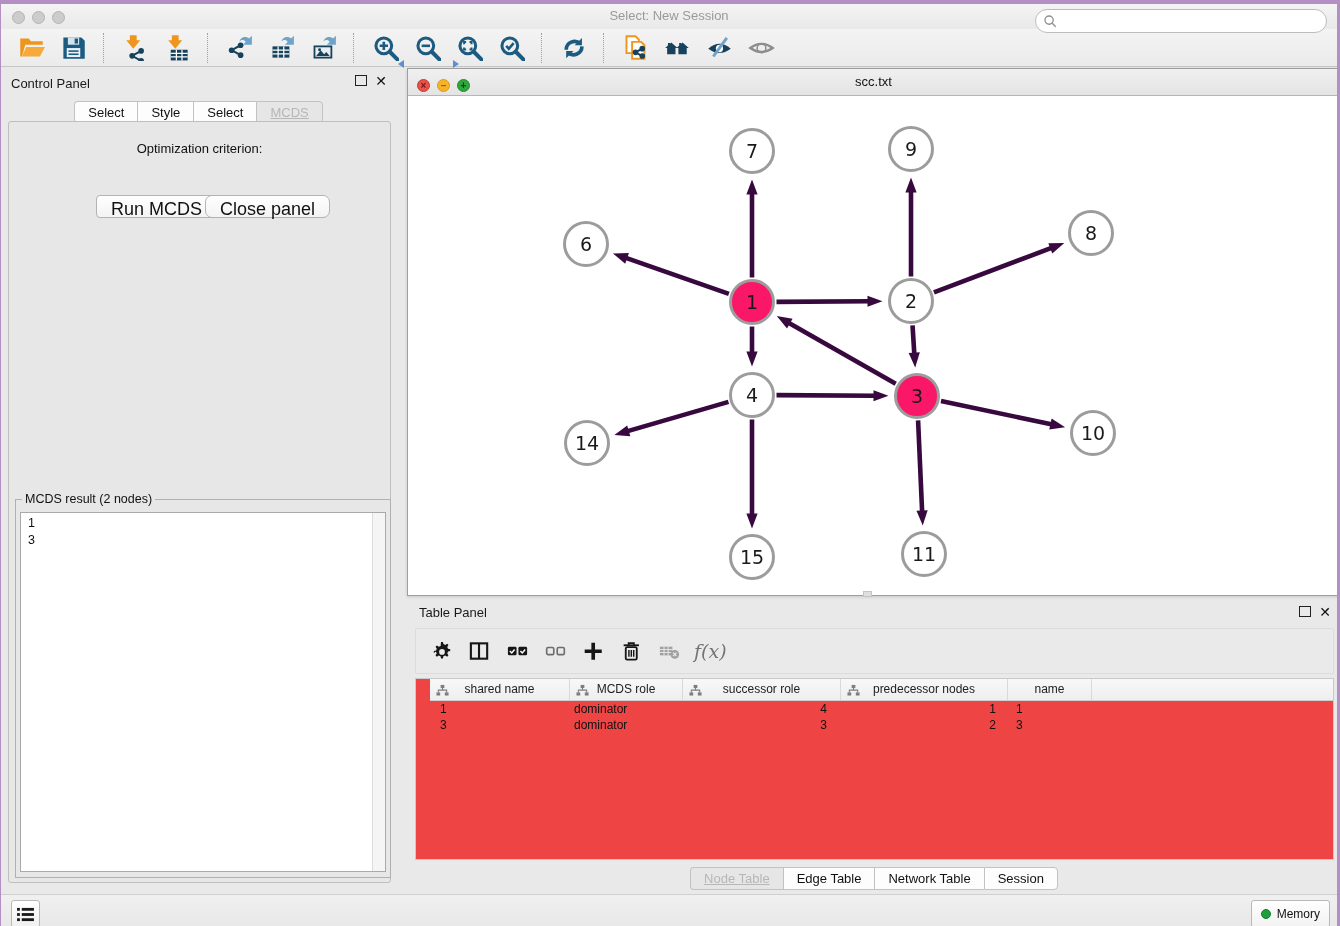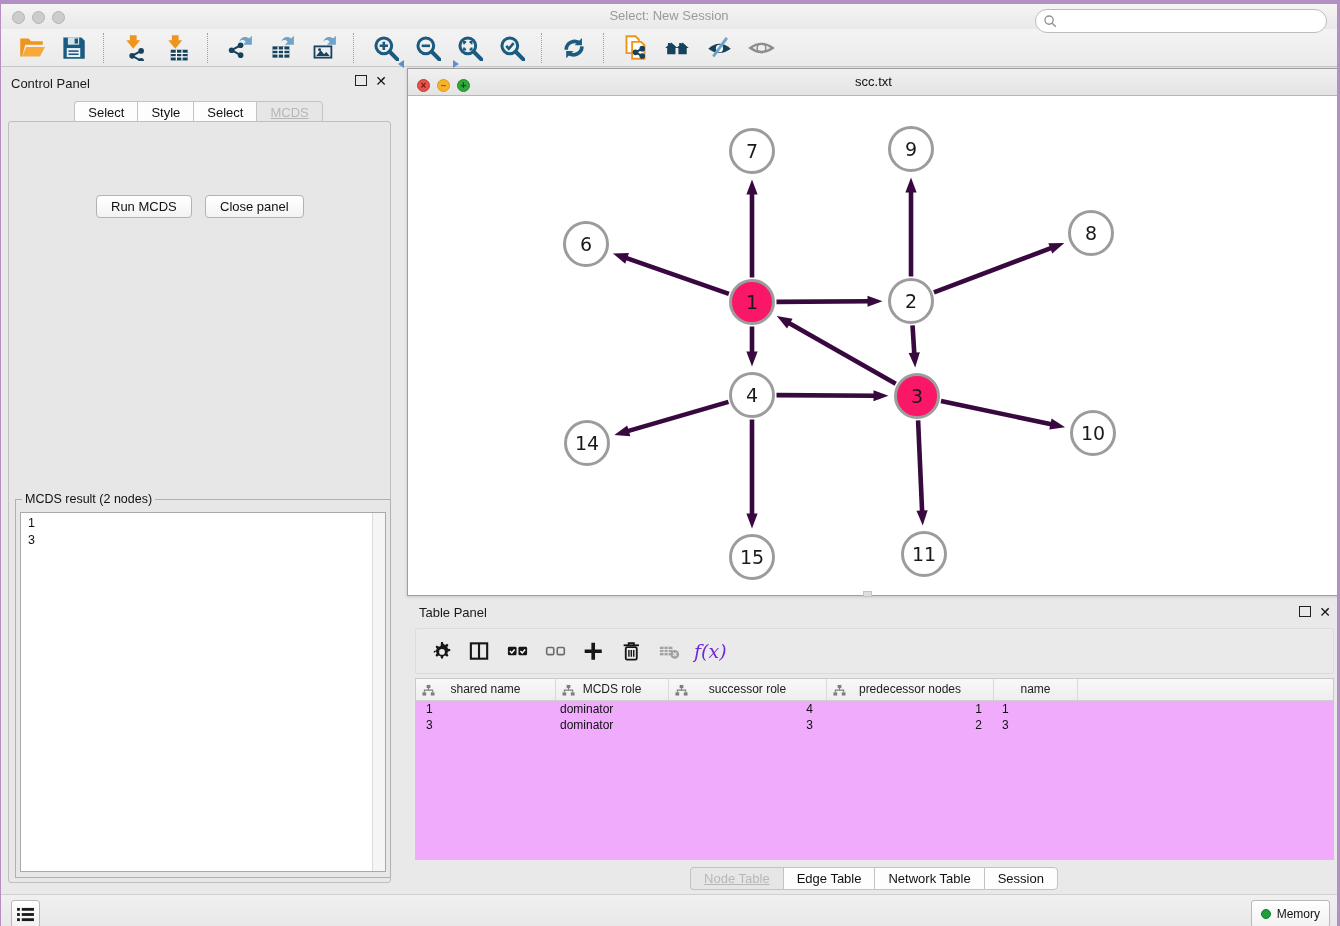--- a/index.html
+++ b/index.html
@@ -38,23 +38,23 @@
   .ctrl-x{font-size:14px;font-weight:bold;color:#111;line-height:10px;}
   #cp-tabs{left:0;right:0;top:33px;height:22px;display:flex;justify-content:center;}
   .tab{font-size:13px;padding:3px 13px 4px 13px;background:#fdfdfd;border:1px solid #c2c2c2;border-right:none;color:#111;cursor:pointer;white-space:nowrap;}
   .tab:first-child{border-top-left-radius:4px;border-bottom-left-radius:4px;}
   .tab:last-child{border-right:1px solid #c2c2c2;border-top-right-radius:4px;border-bottom-right-radius:4px;}
   .tab.active{background:#e6e6e6;color:#b7b7b7;text-decoration:underline;}
   #cp-content{left:7px;top:53px;width:381px;height:760px;background:#e7e7e7;border:1px solid #bfbfbf;border-radius:3px;}
   #opt-label{left:0;right:0;top:19px;text-align:center;font-size:13px;color:#111;}
   #criterion-select{left:38px;top:40px;width:308px;height:23px;background:#fff;border:1px solid #ababab;border-radius:4px;display:flex;align-items:center;padding:0 6px 0 10px;box-sizing:border-box;font-size:13px;color:#111;}
   #criterion-select .spacer{flex:1;}
-  .btn{background:linear-gradient(#ffffff,#f3f3f3);border:1px solid #b3b3b3;border-radius:4px;font-size:13px;color:#111;padding:3px 14px;height:23px;box-sizing:border-box;cursor:pointer;}
+  .btn{background:linear-gradient(#ffffff,#f3f3f3);border:1px solid #b3b3b3;border-radius:4px;font-size:18px;color:#111;padding:3px 14px;height:23px;box-sizing:border-box;cursor:pointer;}
   #run-btn{left:87px;top:73px;}
-  #close-btn{left:196px;top:73px;}
+  #close-btn{left:196px;top:73px;border-radius:7px;}
   #result-fieldset{left:6px;top:377px;width:376px;height:379px;border:1px solid #b0b0b0;box-sizing:border-box;}
   #result-legend{position:absolute;left:6px;top:-8px;background:#e7e7e7;padding:0 3px;font-size:12.5px;color:#111;}
   #result-box{position:absolute;left:4px;top:12px;right:4px;bottom:5px;background:#fff;border:1px solid #a9a9a9;}
   #result-lines{position:absolute;left:7px;top:2px;font-size:12.5px;line-height:17px;color:#111;white-space:pre;}
   #result-scroll{position:absolute;right:0;top:0;bottom:0;width:12px;background:#f5f5f5;border-left:1px solid #dcdcdc;}
 
   
   #network-window{left:406px;top:64px;width:933px;height:528px;background:#fff;border:1px solid #9e9e9e;box-sizing:border-box;box-shadow:0 1px 3px rgba(0,0,0,.15);}
   #nw-titlebar{left:0;top:0;right:0;height:26px;background:linear-gradient(#f0f0f0,#e3e3e3);border-bottom:1px solid #b6b6b6;}
   #nw-title{left:0;right:0;top:5px;text-align:center;font-size:13px;color:#111;}
@@ -62,22 +62,22 @@
   #nw-lights{left:9px;top:6px;}
   #graph-svg{position:absolute;left:0;top:26px;}
   #canvas-splitter{left:455px;bottom:-2px;width:9px;height:6px;background:#dedede;border:1px solid #c4c4c4;box-sizing:border-box;}
 
   
   #table-panel{left:406px;top:600px;width:934px;height:288px;}
   #tp-toolbar{left:8px;top:24px;right:7px;height:46px;background:#eaeaea;border:1px solid #dcdcdc;border-radius:2px;display:flex;align-items:center;padding-left:6px;box-sizing:border-box;}
   .tpicon{width:26px;height:26px;margin:0 6px;display:flex;align-items:center;justify-content:center;color:#161616;}
   .tpicon svg{width:23px;height:23px;}
   .tpicon.disabled{color:#a0a0a0;}
-  .tpicon.fx{font-family:"DejaVu Serif","Liberation Serif",serif;font-style:italic;font-size:19px;color:#6d28d9;width:auto;}
-  #tp-table{left:8px;top:74px;right:7px;height:182px;background:#f0abfc;border:1px solid #c9c9c9;box-sizing:border-box;overflow:hidden;}
+  .tpicon.fx{font-family:"DejaVu Serif","Liberation Serif",serif;font-style:italic;font-size:19px;color:#737373;width:auto;}
+  #tp-table{left:8px;top:74px;right:7px;height:182px;background:#ef4444;border:1px solid #c9c9c9;box-sizing:border-box;overflow:hidden;padding-left:14px;}
   #tp-header{display:flex;height:21px;background:linear-gradient(#f8f8f8,#eeeeee);border-bottom:1px solid #cfcfcf;}
   .th{position:relative;font-size:12px;color:#222;text-align:center;line-height:20px;border-right:1px solid #d9d9d9;box-sizing:border-box;overflow:hidden;}
   .th .hier{position:absolute;left:6px;top:4px;}
   .tr{display:flex;height:16px;line-height:16px;font-size:12px;color:#111;}
   .td{box-sizing:border-box;overflow:hidden;white-space:nowrap;}
   #tp-tabs{left:0;right:0;top:263px;height:23px;display:flex;justify-content:center;}
 
   
   #statusbar{left:0;top:890px;width:100%;height:36px;background:linear-gradient(#f0f0f0,#e7e7e7);border-top:1px solid #d0d0d0;}
   #list-btn{left:10px;top:5px;width:27px;height:26px;background:linear-gradient(#fff,#f0f0f0);border:1px solid #b9b9b9;border-radius:3px;display:flex;align-items:center;justify-content:center;}
@@ -268,20 +268,21 @@
     <span class="ctrl-box"></span>
     <span class="ctrl-x">✕</span>
   </div>
   <div id="cp-tabs" class="abs">
       <span class="tab">Select</span>
       <span class="tab">Style</span>
       <span class="tab">Select</span>
       <span class="tab active">MCDS</span>
     </div>
   <div id="cp-content" class="abs">
+    <div id="opt-label" class="abs">Optimization criterion:</div>
     <button id="run-btn" class="abs btn">Run MCDS</button>
     <button id="close-btn" class="abs btn">Close panel</button>
     <div id="result-fieldset" class="abs">
       <span id="result-legend">MCDS result (2 nodes)</span>
       <div id="result-box">
         <div id="result-lines">1
 3</div>
         <div id="result-scroll"></div>
       </div>
     </div>

